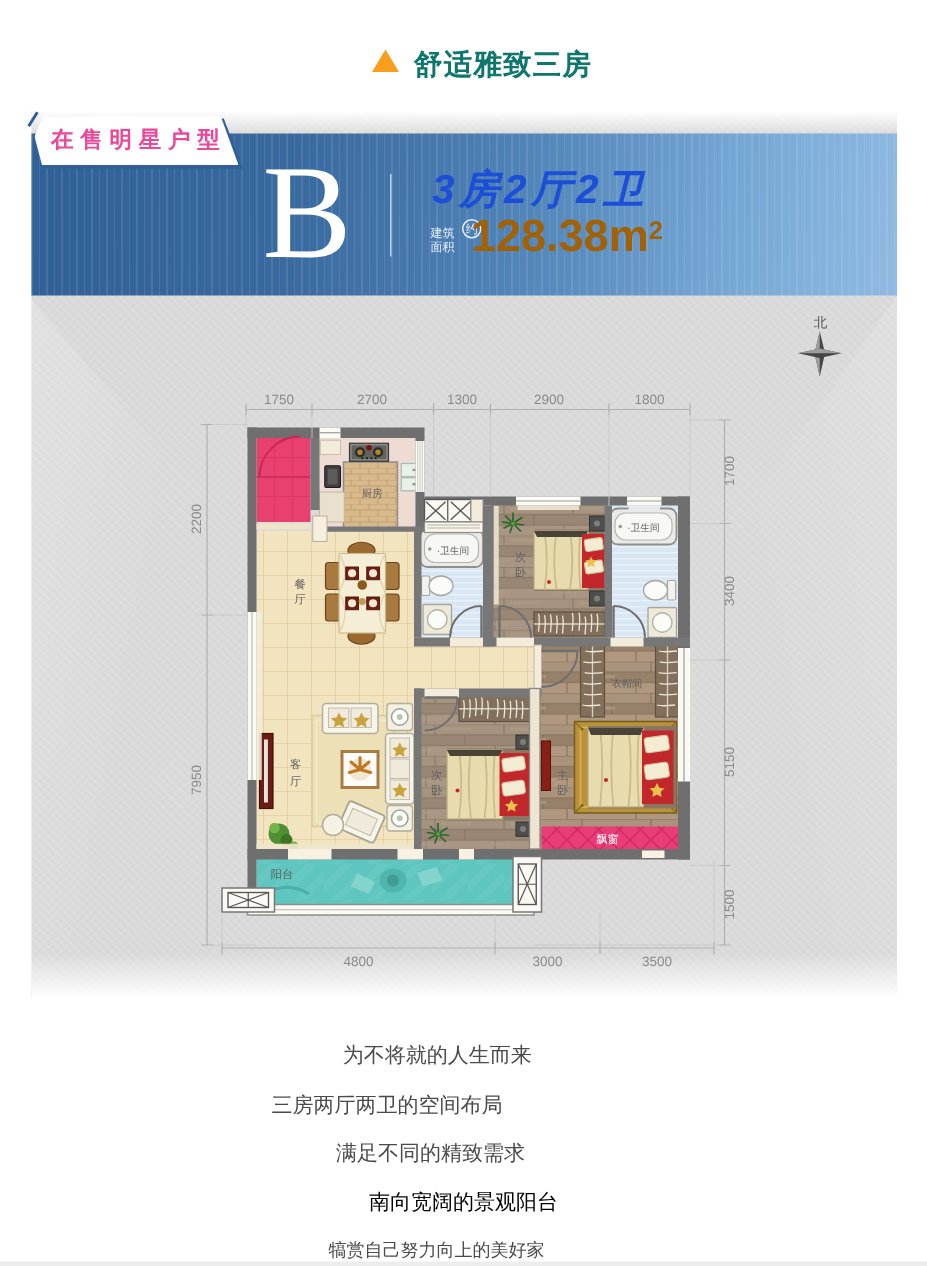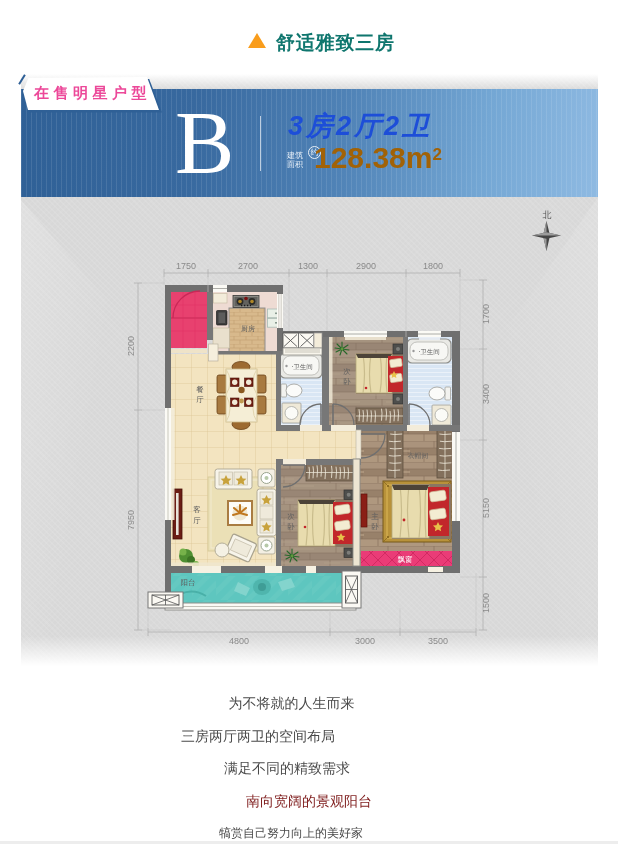--- a/index.html
+++ b/index.html
@@ -476,17 +476,17 @@
 <path d="M532 235.5 L546.5 232.3 L561 235.5 L546.5 238.7 Z" fill="#454545"></path>
 <path d="M532 235.5 L546.5 232.3 L561 235.5 Z" fill="#9c9c9c"></path>
 </svg>
 
 <div class="abs" style="left:0;top:695px;width:583px;text-align:center;font-size:14px;color:#4a4a4a;">为不将就的人生而来</div>
 
 <div class="abs" style="left:0;top:728px;width:516px;text-align:center;font-size:14px;color:#4a4a4a;">三房两厅两卫的空间布局</div>
 
 <div class="abs" style="left:0;top:760px;width:522px;text-align:center;font-size:14px;color:#4a4a4a;margin-left:26px;">满足不同的精致需求</div>
 
-<div class="abs" style="left:0;top:793px;width:618px;text-align:center;font-size:14px;color:#7f1d1d;">南向宽阔的景观阳台</div>
+<div class="abs" style="left:0;top:793px;width:618px;text-align:center;font-size:14px;color:#000000;">南向宽阔的景观阳台</div>
 
 <div class="abs" style="left:0;top:825px;width:582px;text-align:center;font-size:12px;color:#4a4a4a;">犒赏自己努力向上的美好家</div>
 
 <div class="abs" style="left:0;top:841px;width:618px;height:3px;background:#ededed;"></div>
 
 </body></html>

